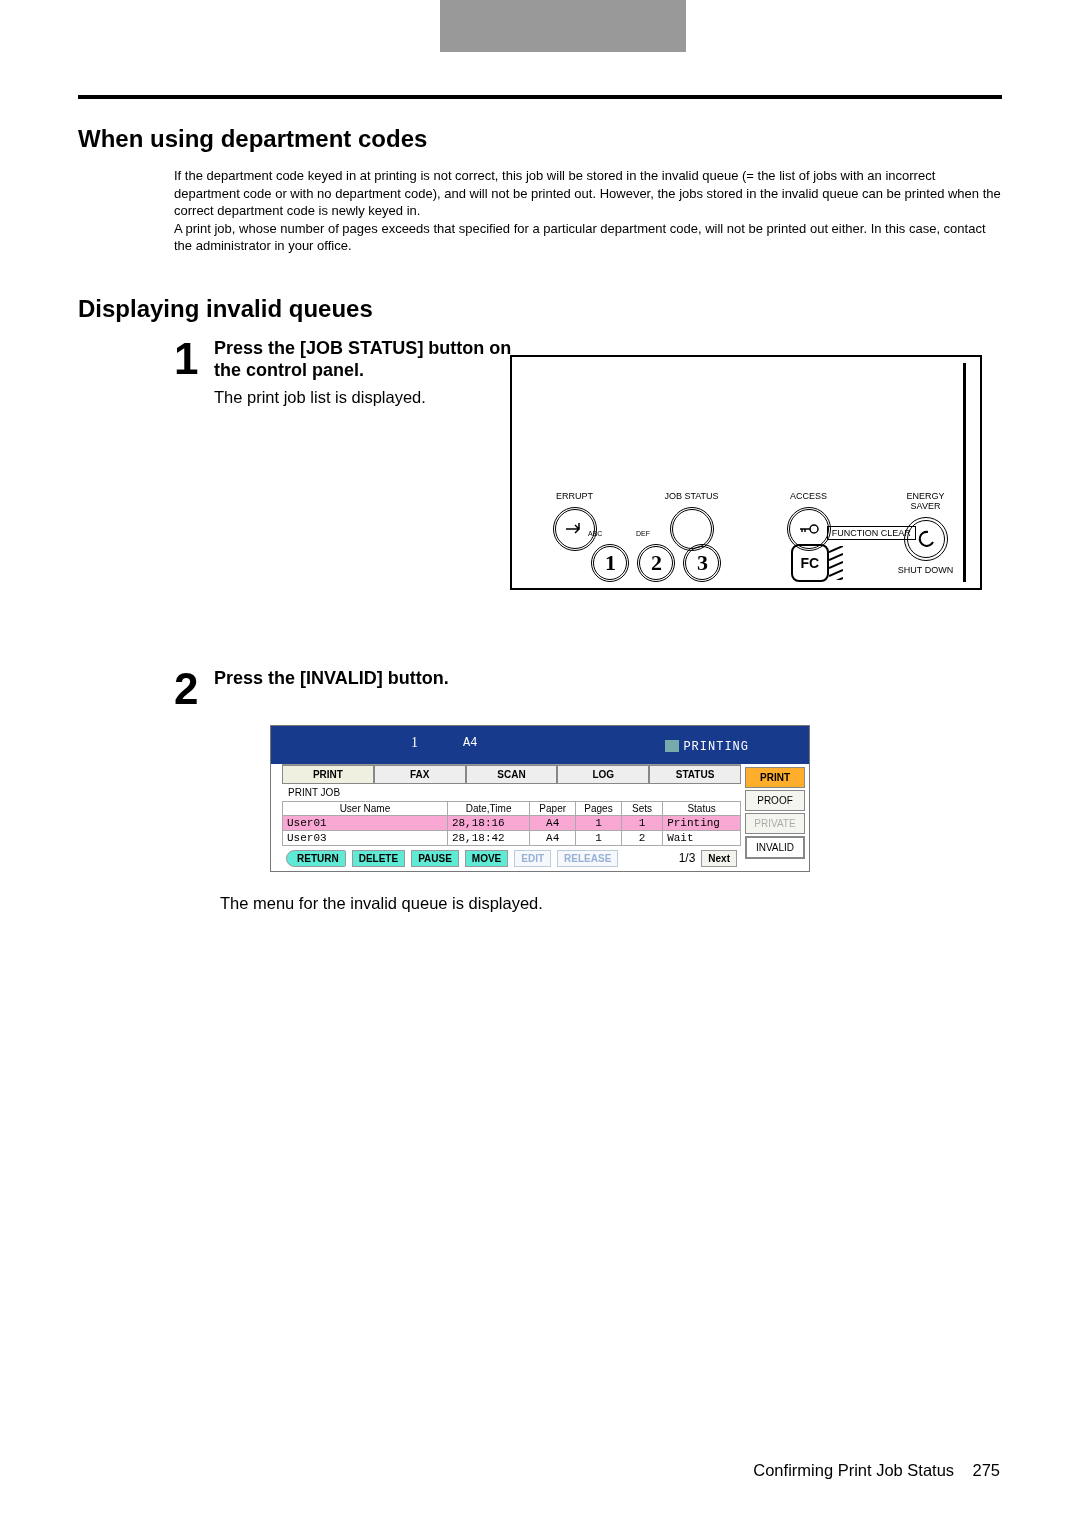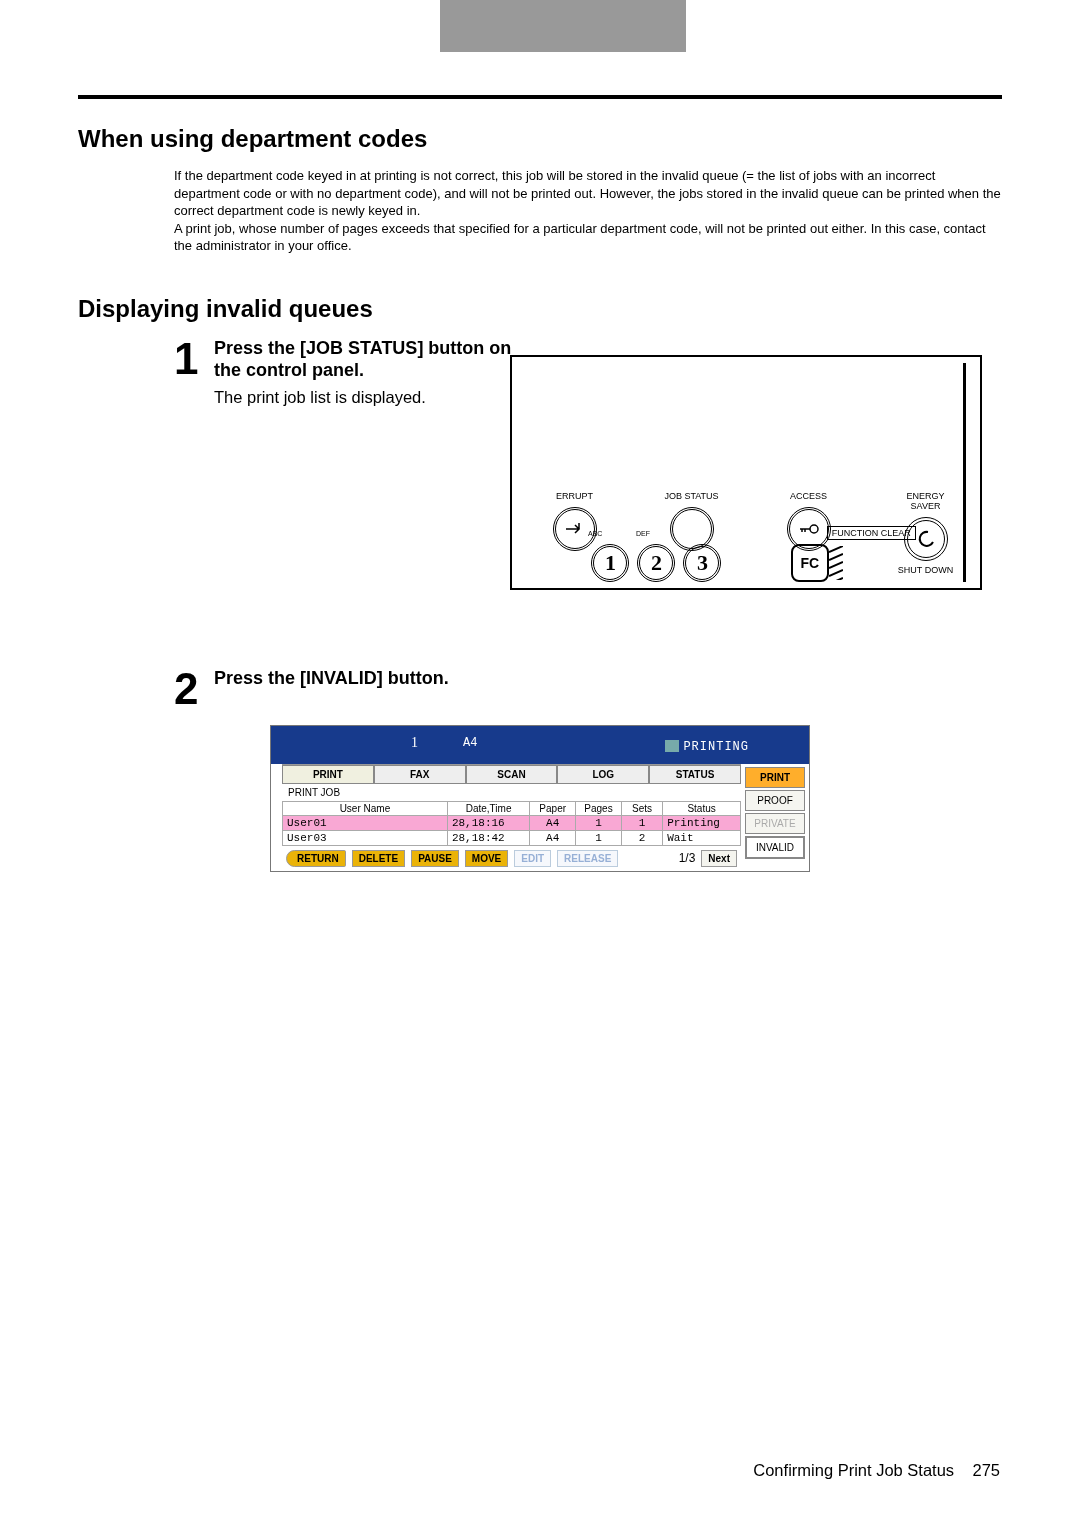--- a/index.html
+++ b/index.html
@@ -154,21 +154,21 @@
   }
   table.jobs th { font-family: Arial; text-align: center; font-size: 10px; }
   tr.sel { background: #f9a8d4; }
   .toolbar {
     display: flex;
     gap: 6px;
     padding: 4px;
     align-items: center;
     font-family: Arial;
   }
-  .tbtn { font-size: 10px; padding: 2px 6px; border: 1px solid #999; background: #eab308; font-weight: bold; }
+  .tbtn { font-size: 10px; padding: 2px 6px; border: 1px solid #999; background: #5eead4; font-weight: bold; }
   .tbtn.dis { color: #97b0d6; border-color:#bcd; background:#f6f8fc; }
   .tbtn.return { border-radius: 10px 2px 2px 10px; padding-left: 10px; }
   .page-ind { font-size: 12px; margin-left: auto; }
   .nextbtn { font-size: 10px; padding: 2px 6px; border: 1px solid #999; background:#f4f4ee; font-weight: bold; }
   .after-screen {
     font-size: 16.5px;
     margin-top: 22px;
     margin-left: 142px;
   }
   .footer {
@@ -338,18 +338,19 @@
       </div>
       <div class="screen-right">
         <div class="sidebtn print-on">PRINT</div>
         <div class="sidebtn">PROOF</div>
         <div class="sidebtn" style="color:#aaa;">PRIVATE</div>
         <div class="sidebtn invalid">INVALID</div>
       </div>
     </div>
   </div>
 
+  <div class="after-screen">The menu for the invalid queue is displayed.</div>
 </div>
 
 <div class="footer">
   <span>Confirming Print Job Status</span>&nbsp;&nbsp;&nbsp;
   <span>275</span>
 </div>
 
 </body></html>

